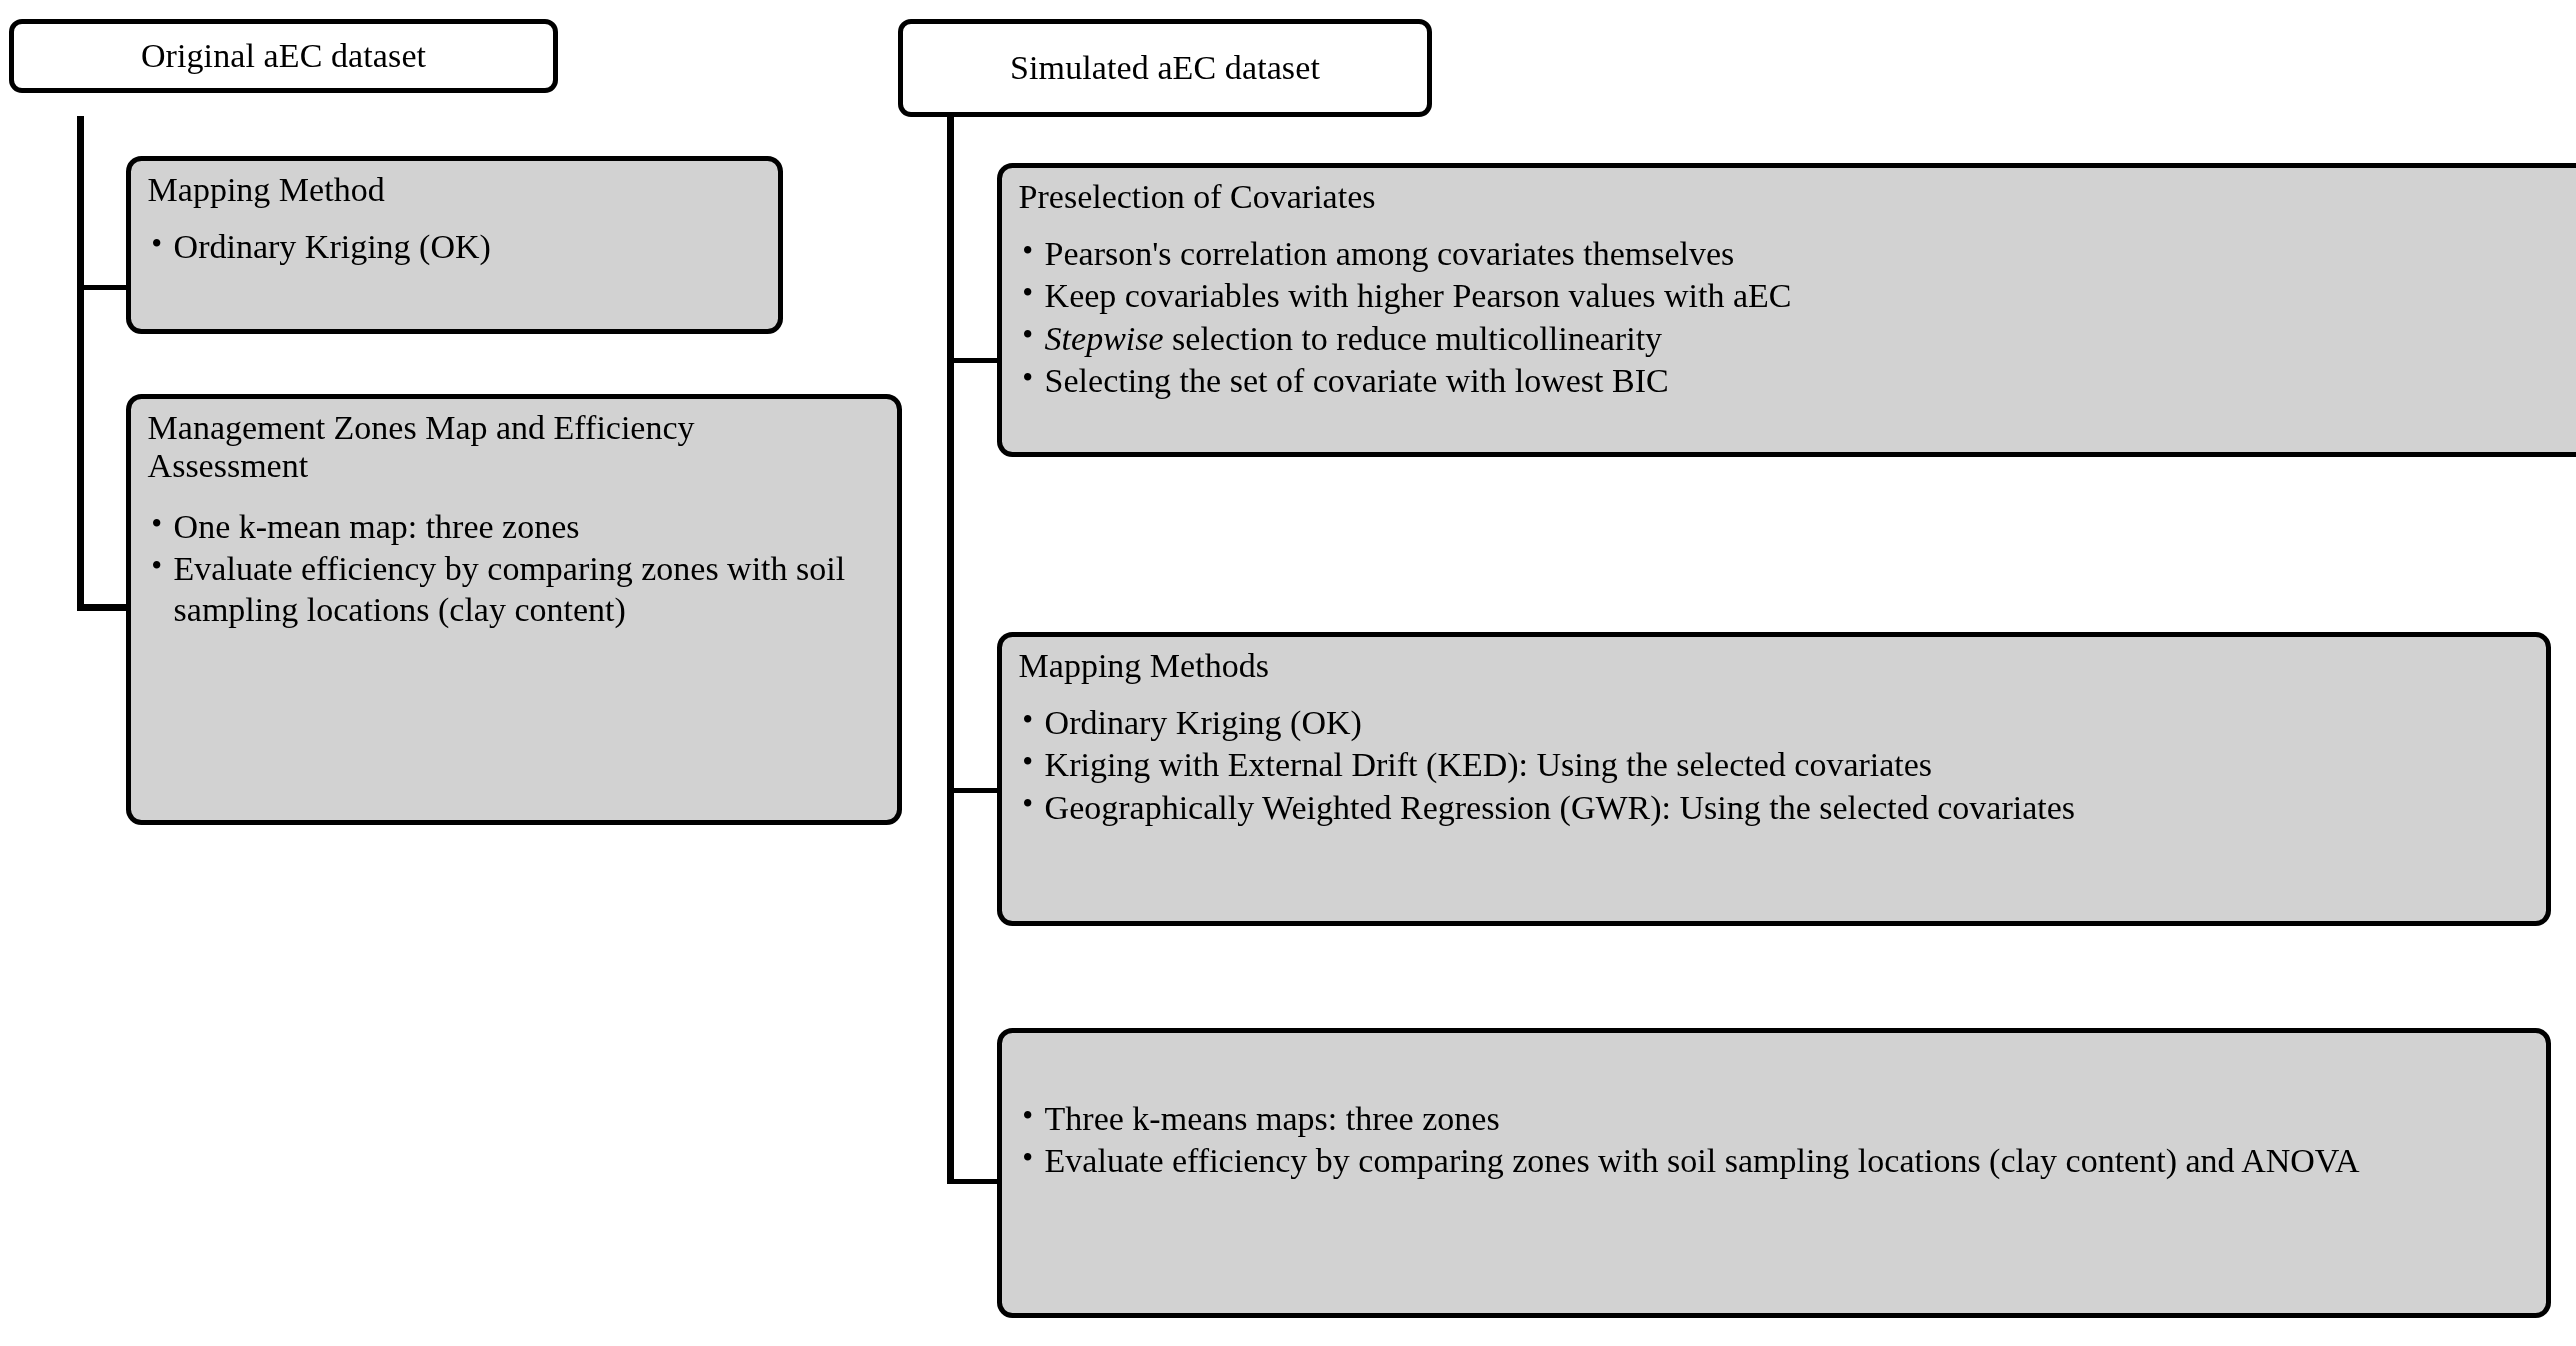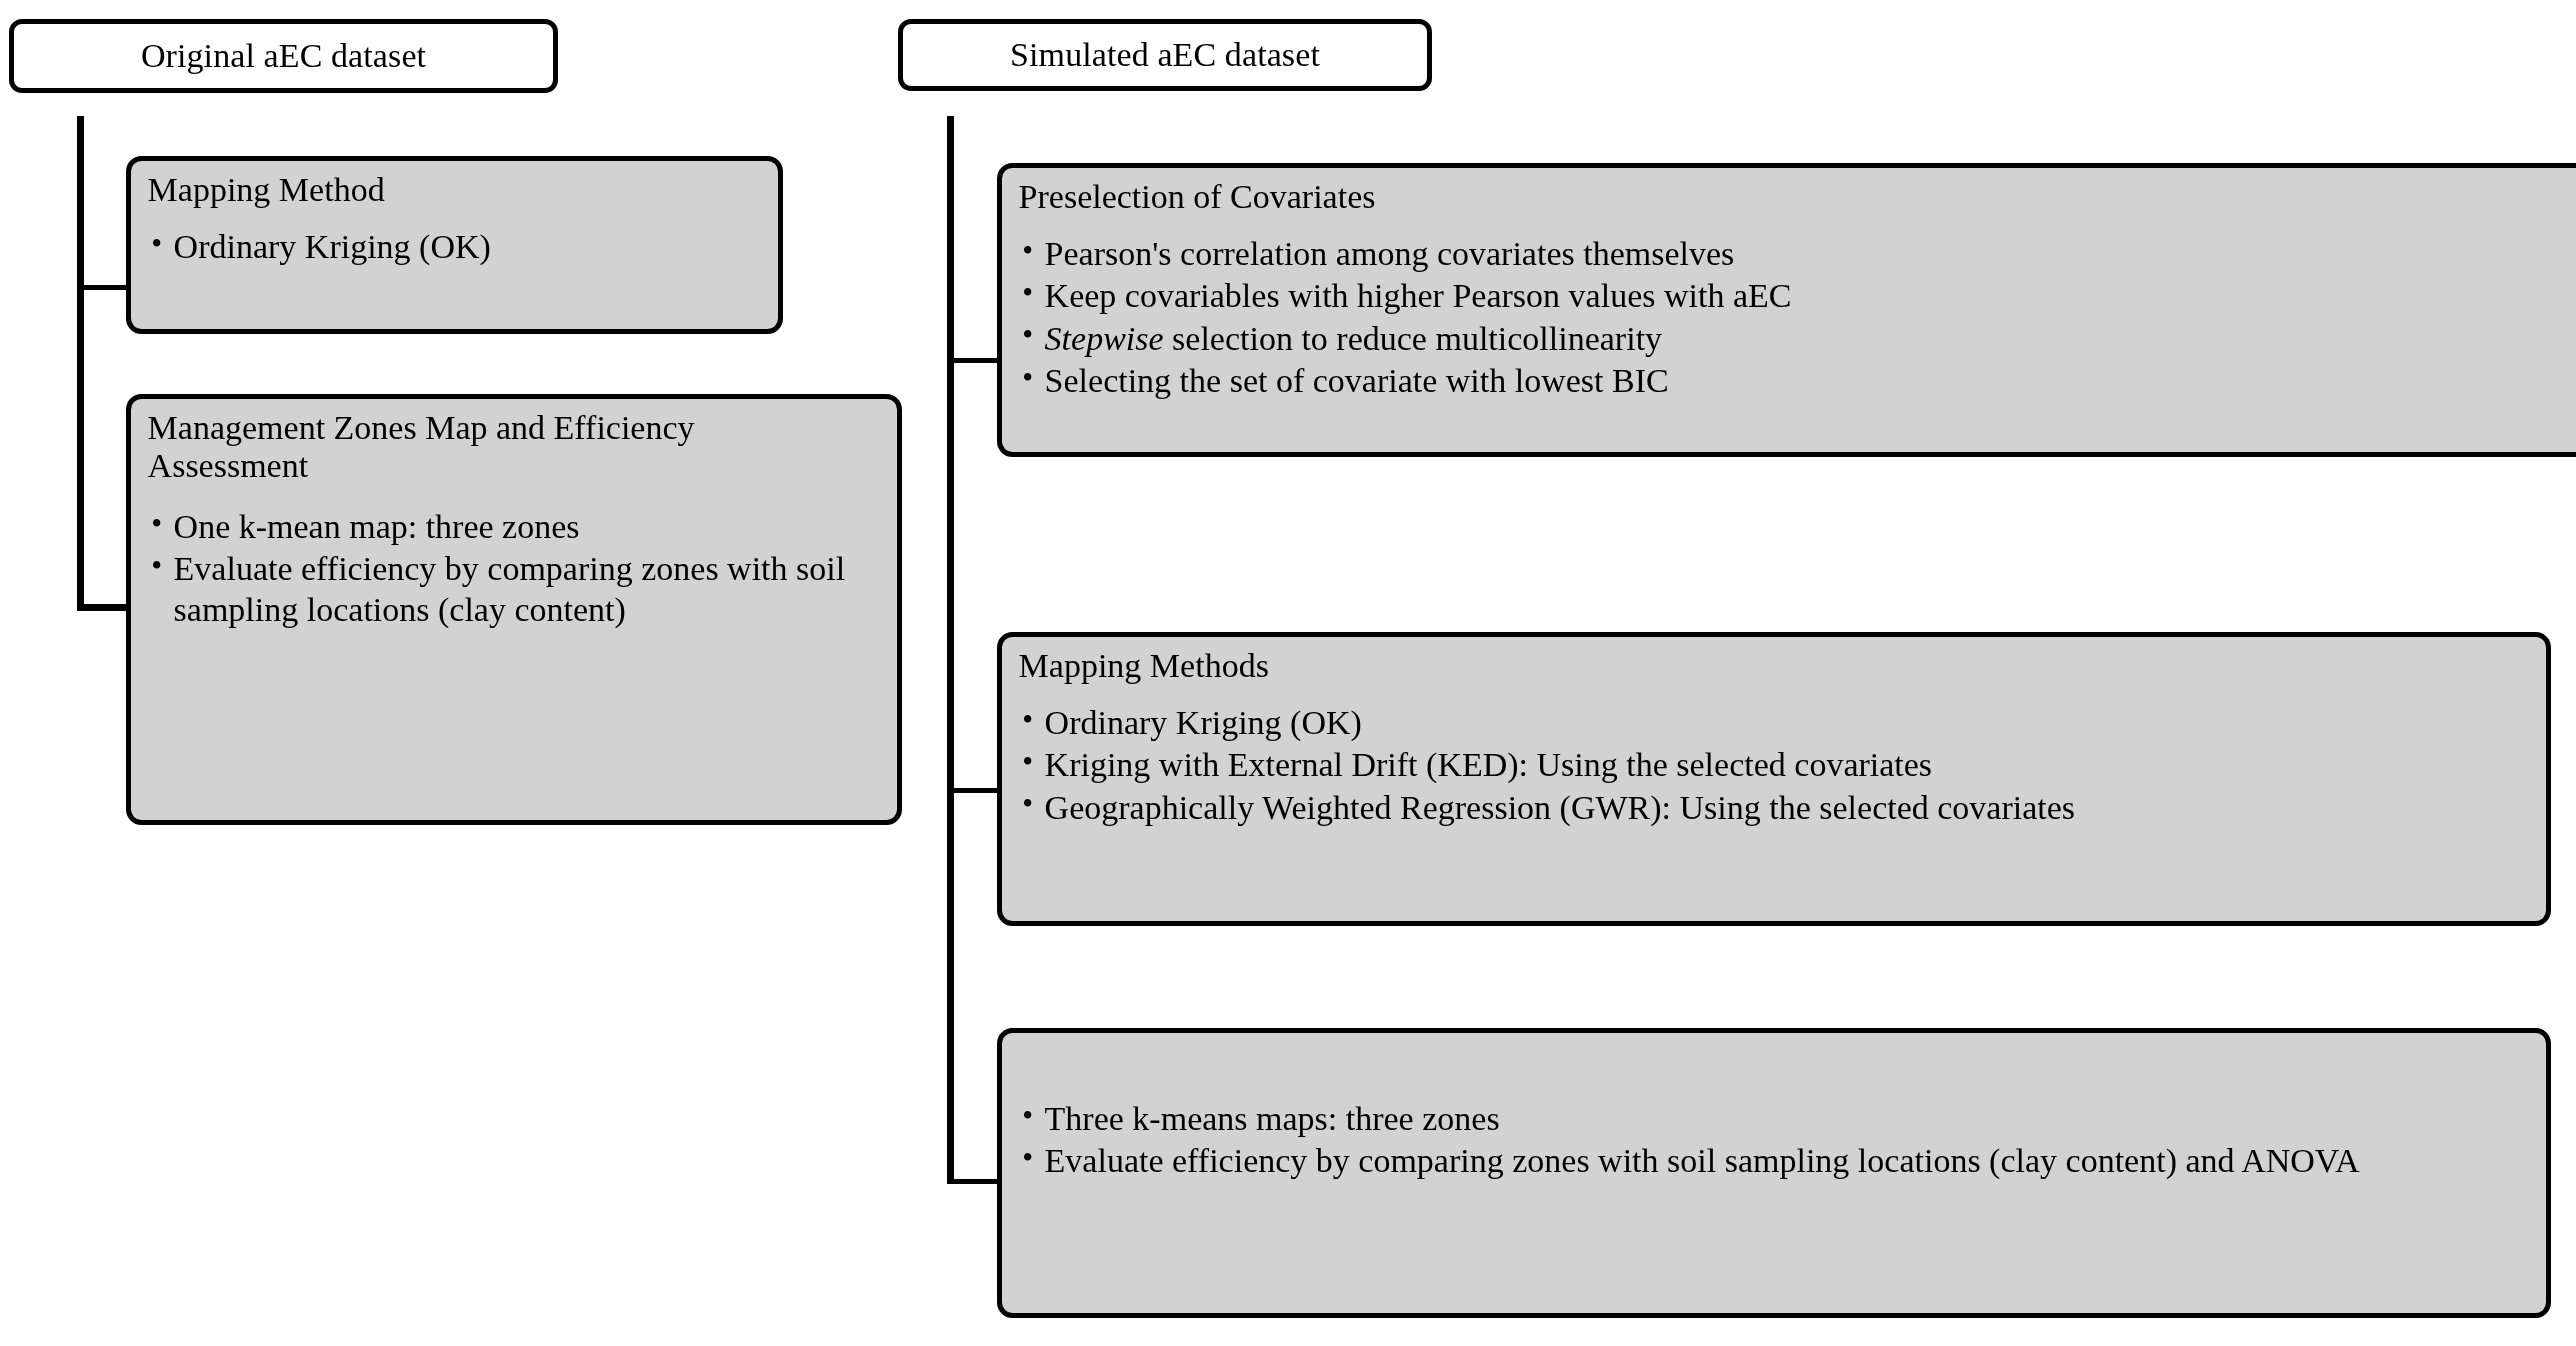--- a/index.html
+++ b/index.html
@@ -102,21 +102,21 @@
   </div>
 
   <div class="node" style="left:126px; top:394px; width:776px; height:431px;">
     <div class="node-heading" style="width:700px;">Management Zones Map and Efficiency Assessment</div>
     <ul class="bullets" style="top:108px; right:36px;">
       <li>One k-mean map: three zones</li>
       <li>Evaluate efficiency by comparing zones with soil sampling locations (clay content)</li>
     </ul>
   </div>
 
-  <div class="node header" style="left:898px; top:19px; width:534px; height:72px;justify-content:center;">
+  <div class="node header" style="left:898px; top:19px; width:534px; height:98px;justify-content:center;">
     <div class="node-title">Simulated aEC dataset</div>
   </div>
 
   <div class="vline" style="left:947px; top:116px; width:6.5px; height:1068px;"></div>
   <div class="hline" style="left:947px; top:358px; width:57px; height:4.7px;"></div>
   <div class="hline" style="left:947px; top:788px; width:57px; height:4.7px;"></div>
   <div class="hline" style="left:947px; top:1179px; width:57px; height:5.3px;"></div>
 
   <div class="node" style="left:997px; top:163px; width:1736px; height:294px;">
     <div class="node-heading">Preselection of Covariates</div>

